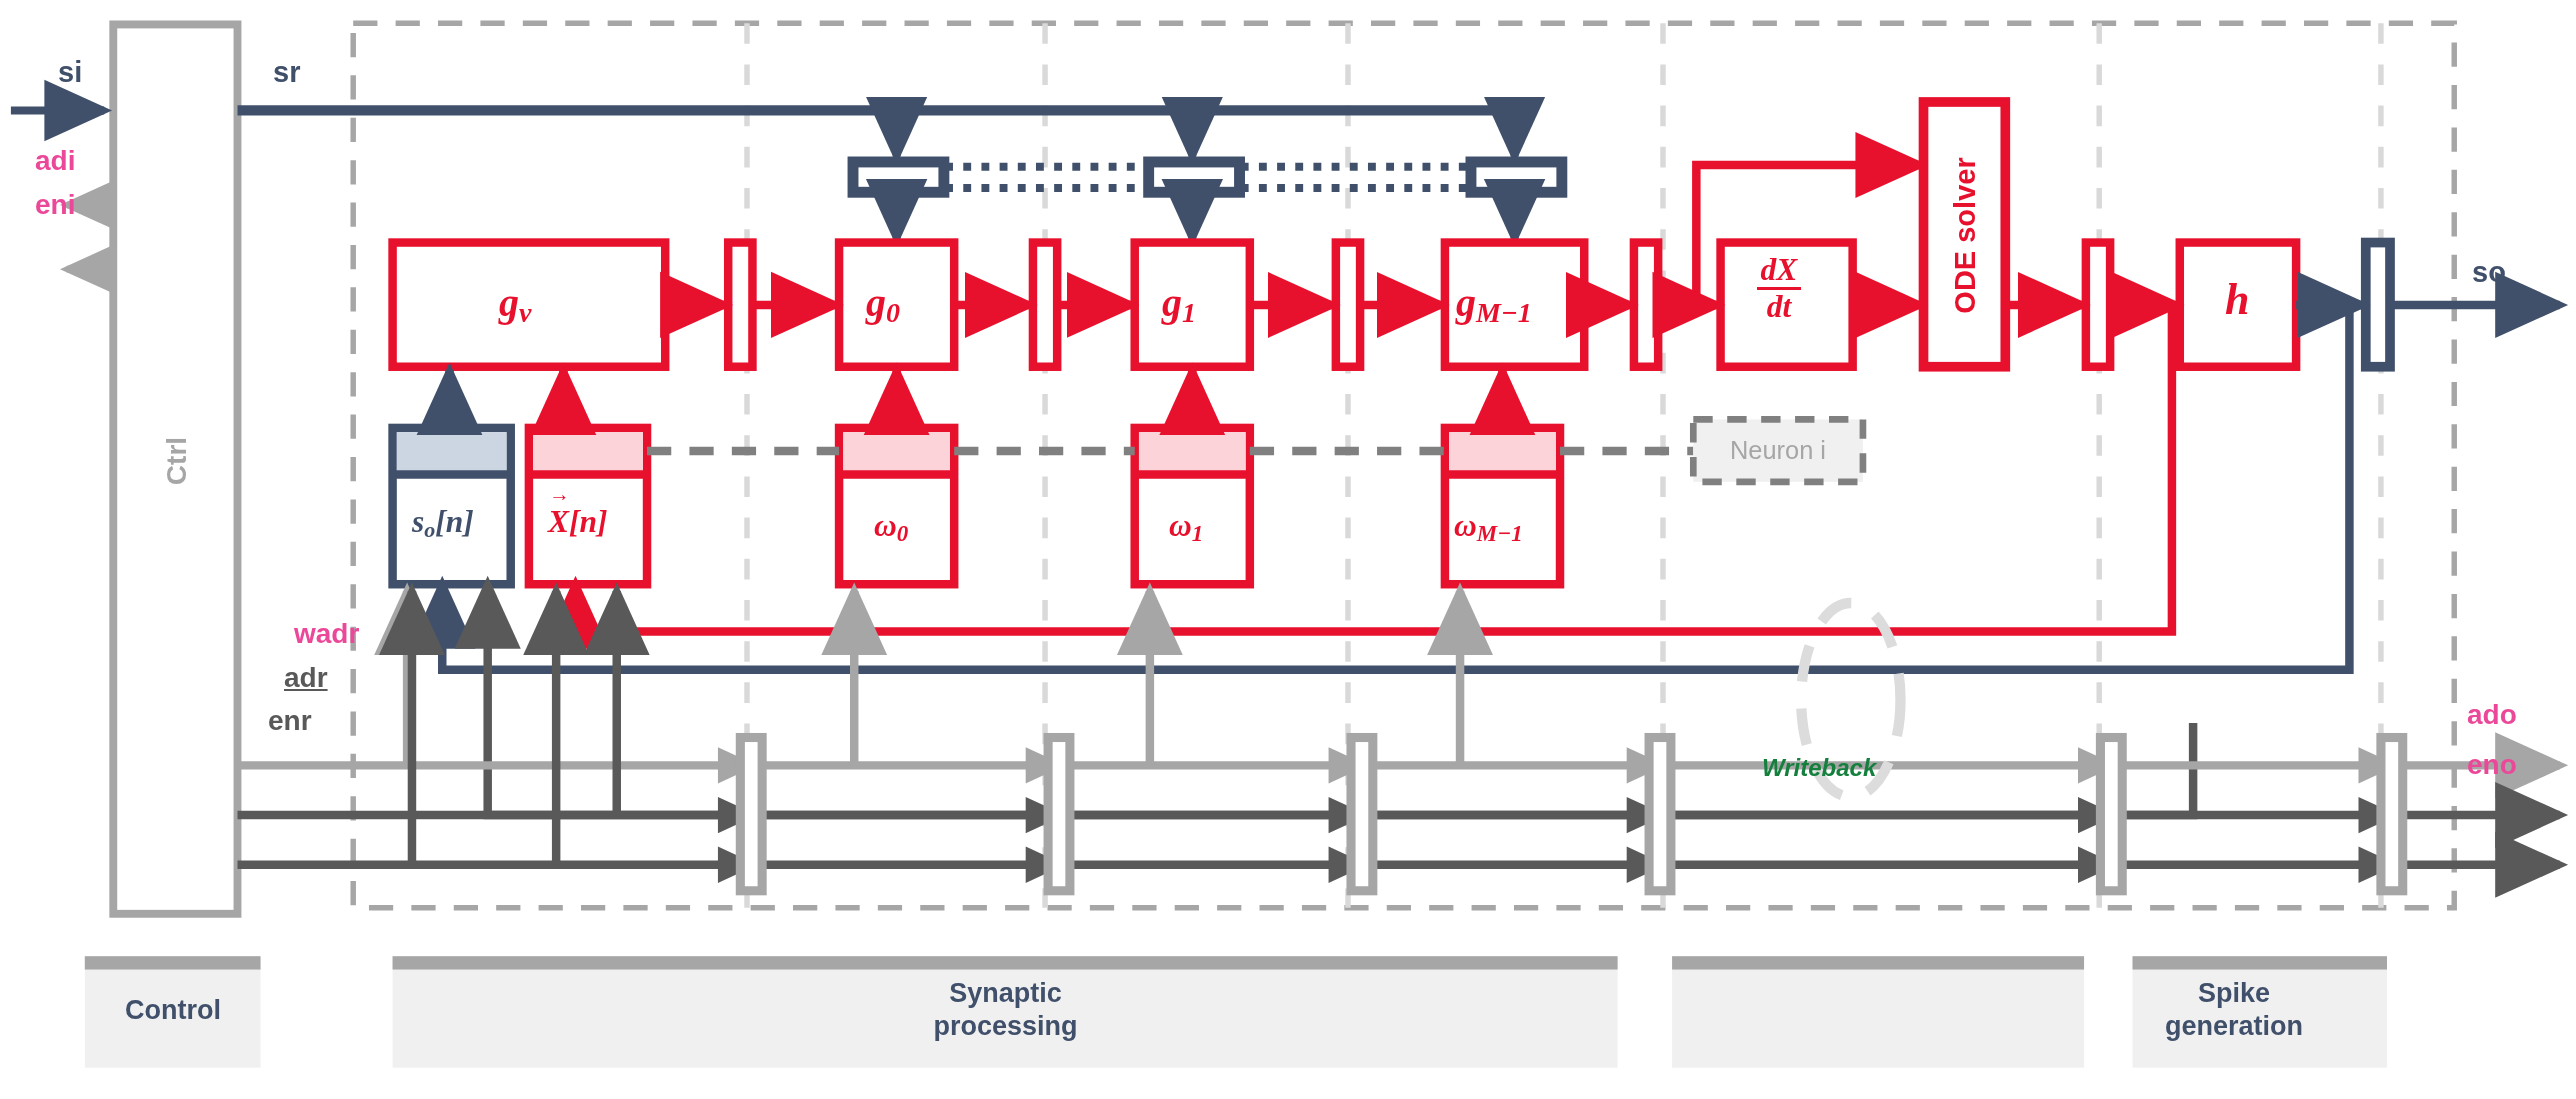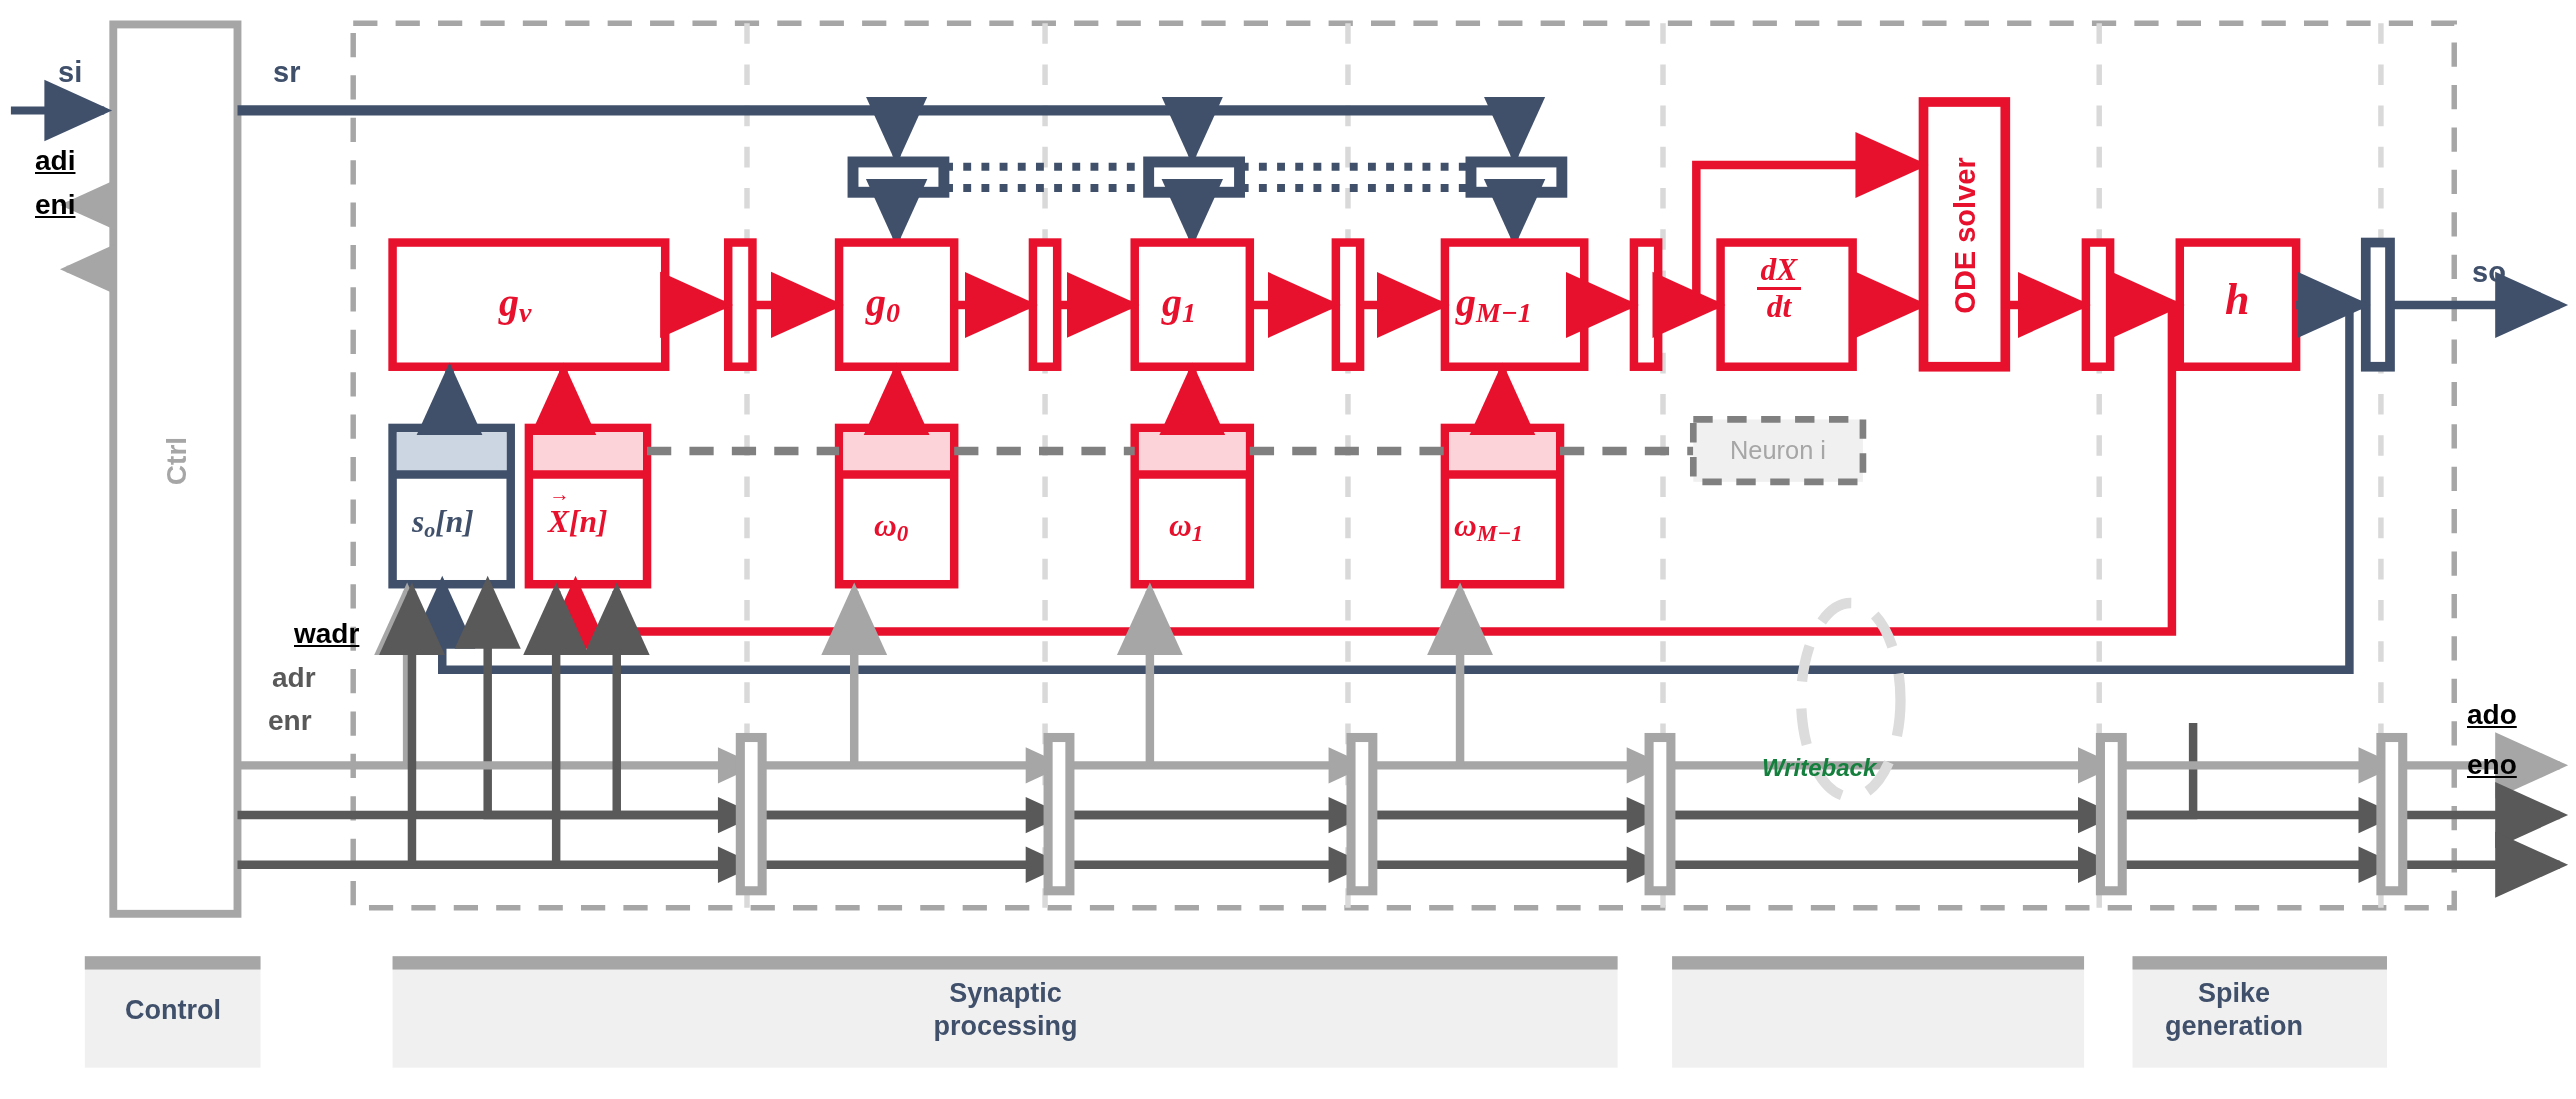--- a/index.html
+++ b/index.html
@@ -1,21 +1,21 @@
 <!DOCTYPE html>
 <html style="font-size:9.7px"><head>
 <meta charset="utf-8">
 <style>
   html,body{margin:0;padding:0;background:#ffffff;}
   body{font-family:"Liberation Sans",sans-serif;}
   #stage{position:relative;width:2576px;height:1100px;background:#fff;overflow:hidden;padding-left:32px;}
   svg{position:absolute;left:0;top:0;width:2576px;height:1100px;}
   .lbl{position:absolute;font-family:"Liberation Sans",sans-serif;font-weight:bold;white-space:nowrap;}
   .navy{color:#40506b;}
-  .gray{color:#000000;text-decoration:underline;}
+  .gray{color:#ec4899;}
   .darkgray{color:#595959;}
   .legend-txt{position:absolute;font-family:"Liberation Sans",sans-serif;font-weight:bold;color:#40506b;font-size:27px;text-align:center;line-height:1.22;}
   .mtxt{position:absolute;font-family:"Liberation Serif",serif;font-style:italic;font-weight:bold;white-space:nowrap;}
   .red{color:#e8112d;}
   .ctrl-lbl{position:absolute;transform-origin:center center;color:#a6a6a6;font-weight:bold;font-size:28px;font-family:"Liberation Sans",sans-serif;}
   .ode-lbl{position:absolute;color:#e8112d;font-weight:bold;font-size:29px;font-family:"Liberation Sans",sans-serif;white-space:nowrap;}
   .neuron-lbl{position:absolute;color:#a6a6a6;font-size:25.4px;font-family:"Liberation Sans",sans-serif;white-space:nowrap;}
   .wb-lbl{position:absolute;color:#15803d;font-size:24px;font-style:italic;font-weight:bold;font-family:"Liberation Sans",sans-serif;white-space:nowrap;}
   .frac{display:inline-block;text-align:center;line-height:1.0;}
   .frac .num{display:block;padding:0 3.6px 1.2px;}
@@ -226,21 +226,21 @@
 
 <div class="lbl navy" style="left:58px;top:56px;font-size:29px;">si</div>
 <div class="lbl gray" style="left:35px;top:145px;font-size:28px;">adi</div>
 <div class="lbl gray" style="left:35px;top:189px;font-size:28px;">eni</div>
 <div class="lbl navy" style="left:273px;top:56px;font-size:29px;">sr</div>
 <div class="lbl navy" style="left:2472px;top:256px;font-size:29px;">so</div>
 <div class="lbl gray" style="left:2467px;top:699px;font-size:28px;">ado</div>
 <div class="lbl gray" style="left:2467px;top:749px;font-size:28px;">eno</div>
 
 <div class="lbl gray" style="left:250px;top:618px;font-size:28px;margin-left:44px;">wadr</div>
-<div class="lbl darkgray" style="left:272px;top:662px;font-size:28px;">adr</div>
+<div class="lbl darkgray" style="left:284px;top:662px;font-size:28px;text-decoration:underline;">adr</div>
 <div class="lbl darkgray" style="left:268px;top:705px;font-size:28px;">enr</div>
 
 <div class="ctrl-lbl" style="left:128px;top:445px;width:97px;text-align:center;transform:rotate(-90deg);">Ctrl</div>
 
 <div class="mtxt red" style="left:499px;top:279px;font-size:40px;">
   <span>g</span><span style="font-size:28px;vertical-align:-0.22em;">v</span>
 </div>
 <div class="mtxt red" style="left:866px;top:279px;font-size:40px;">
   <span>g</span><span style="font-size:28px;vertical-align:-0.22em;">0</span>
 </div>

